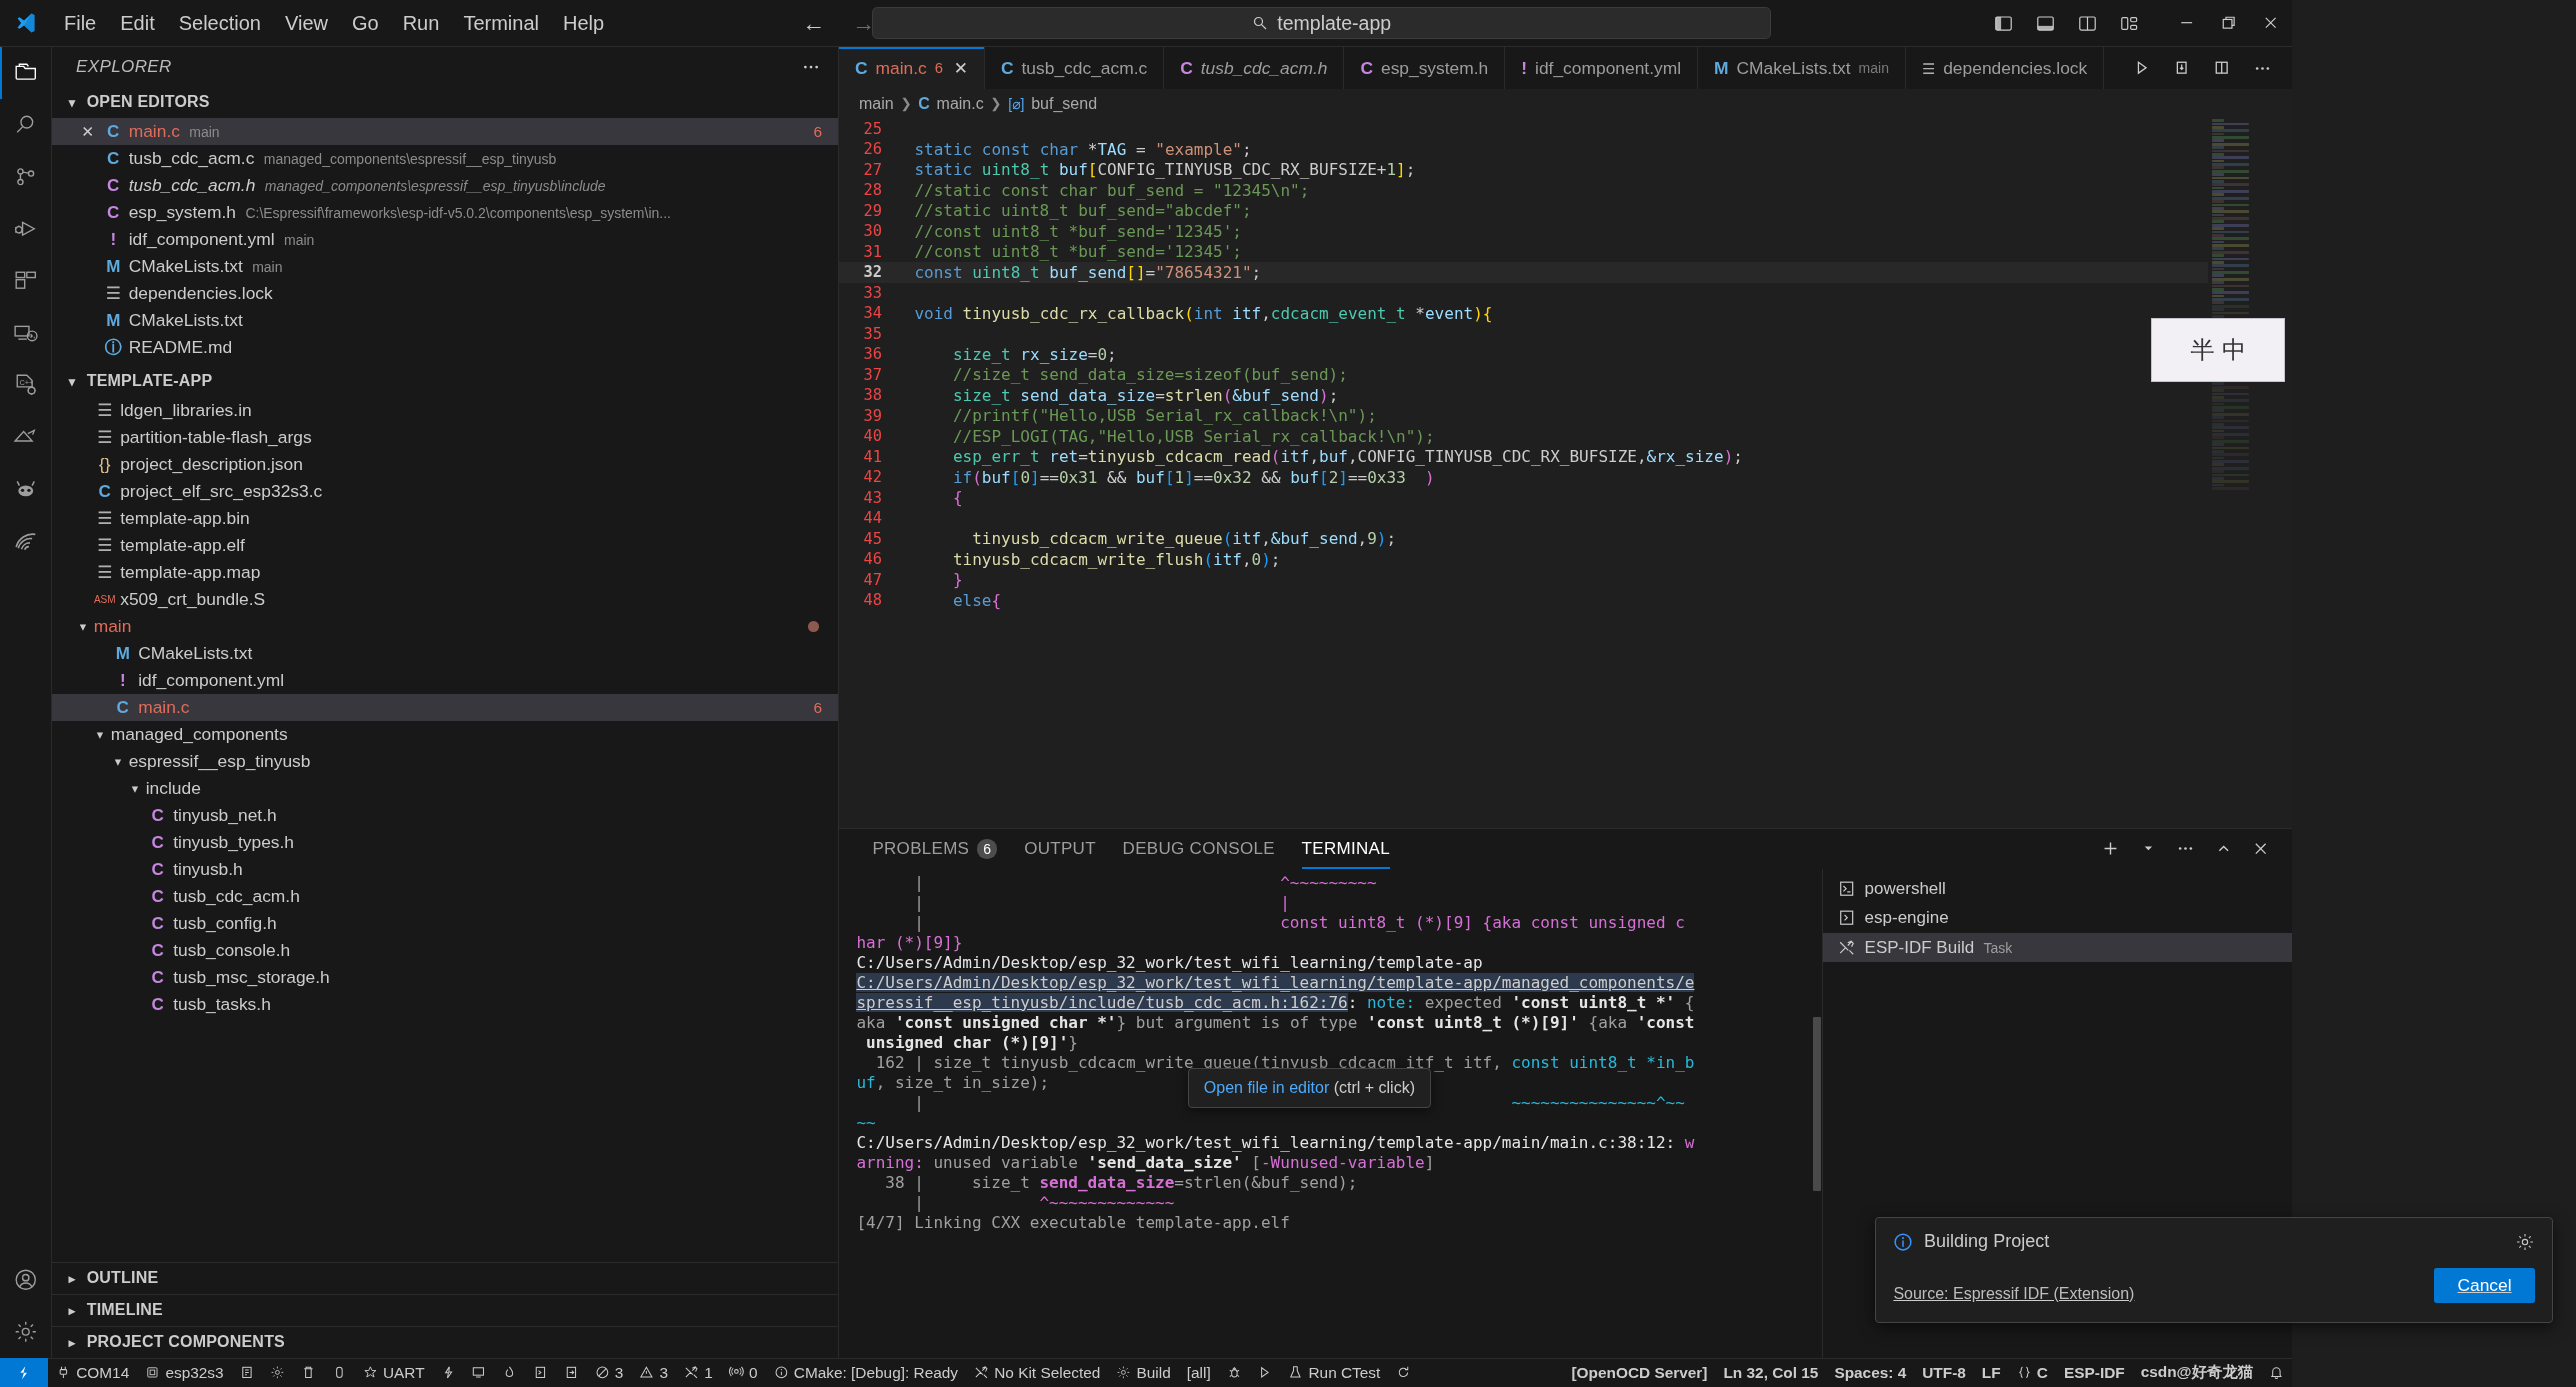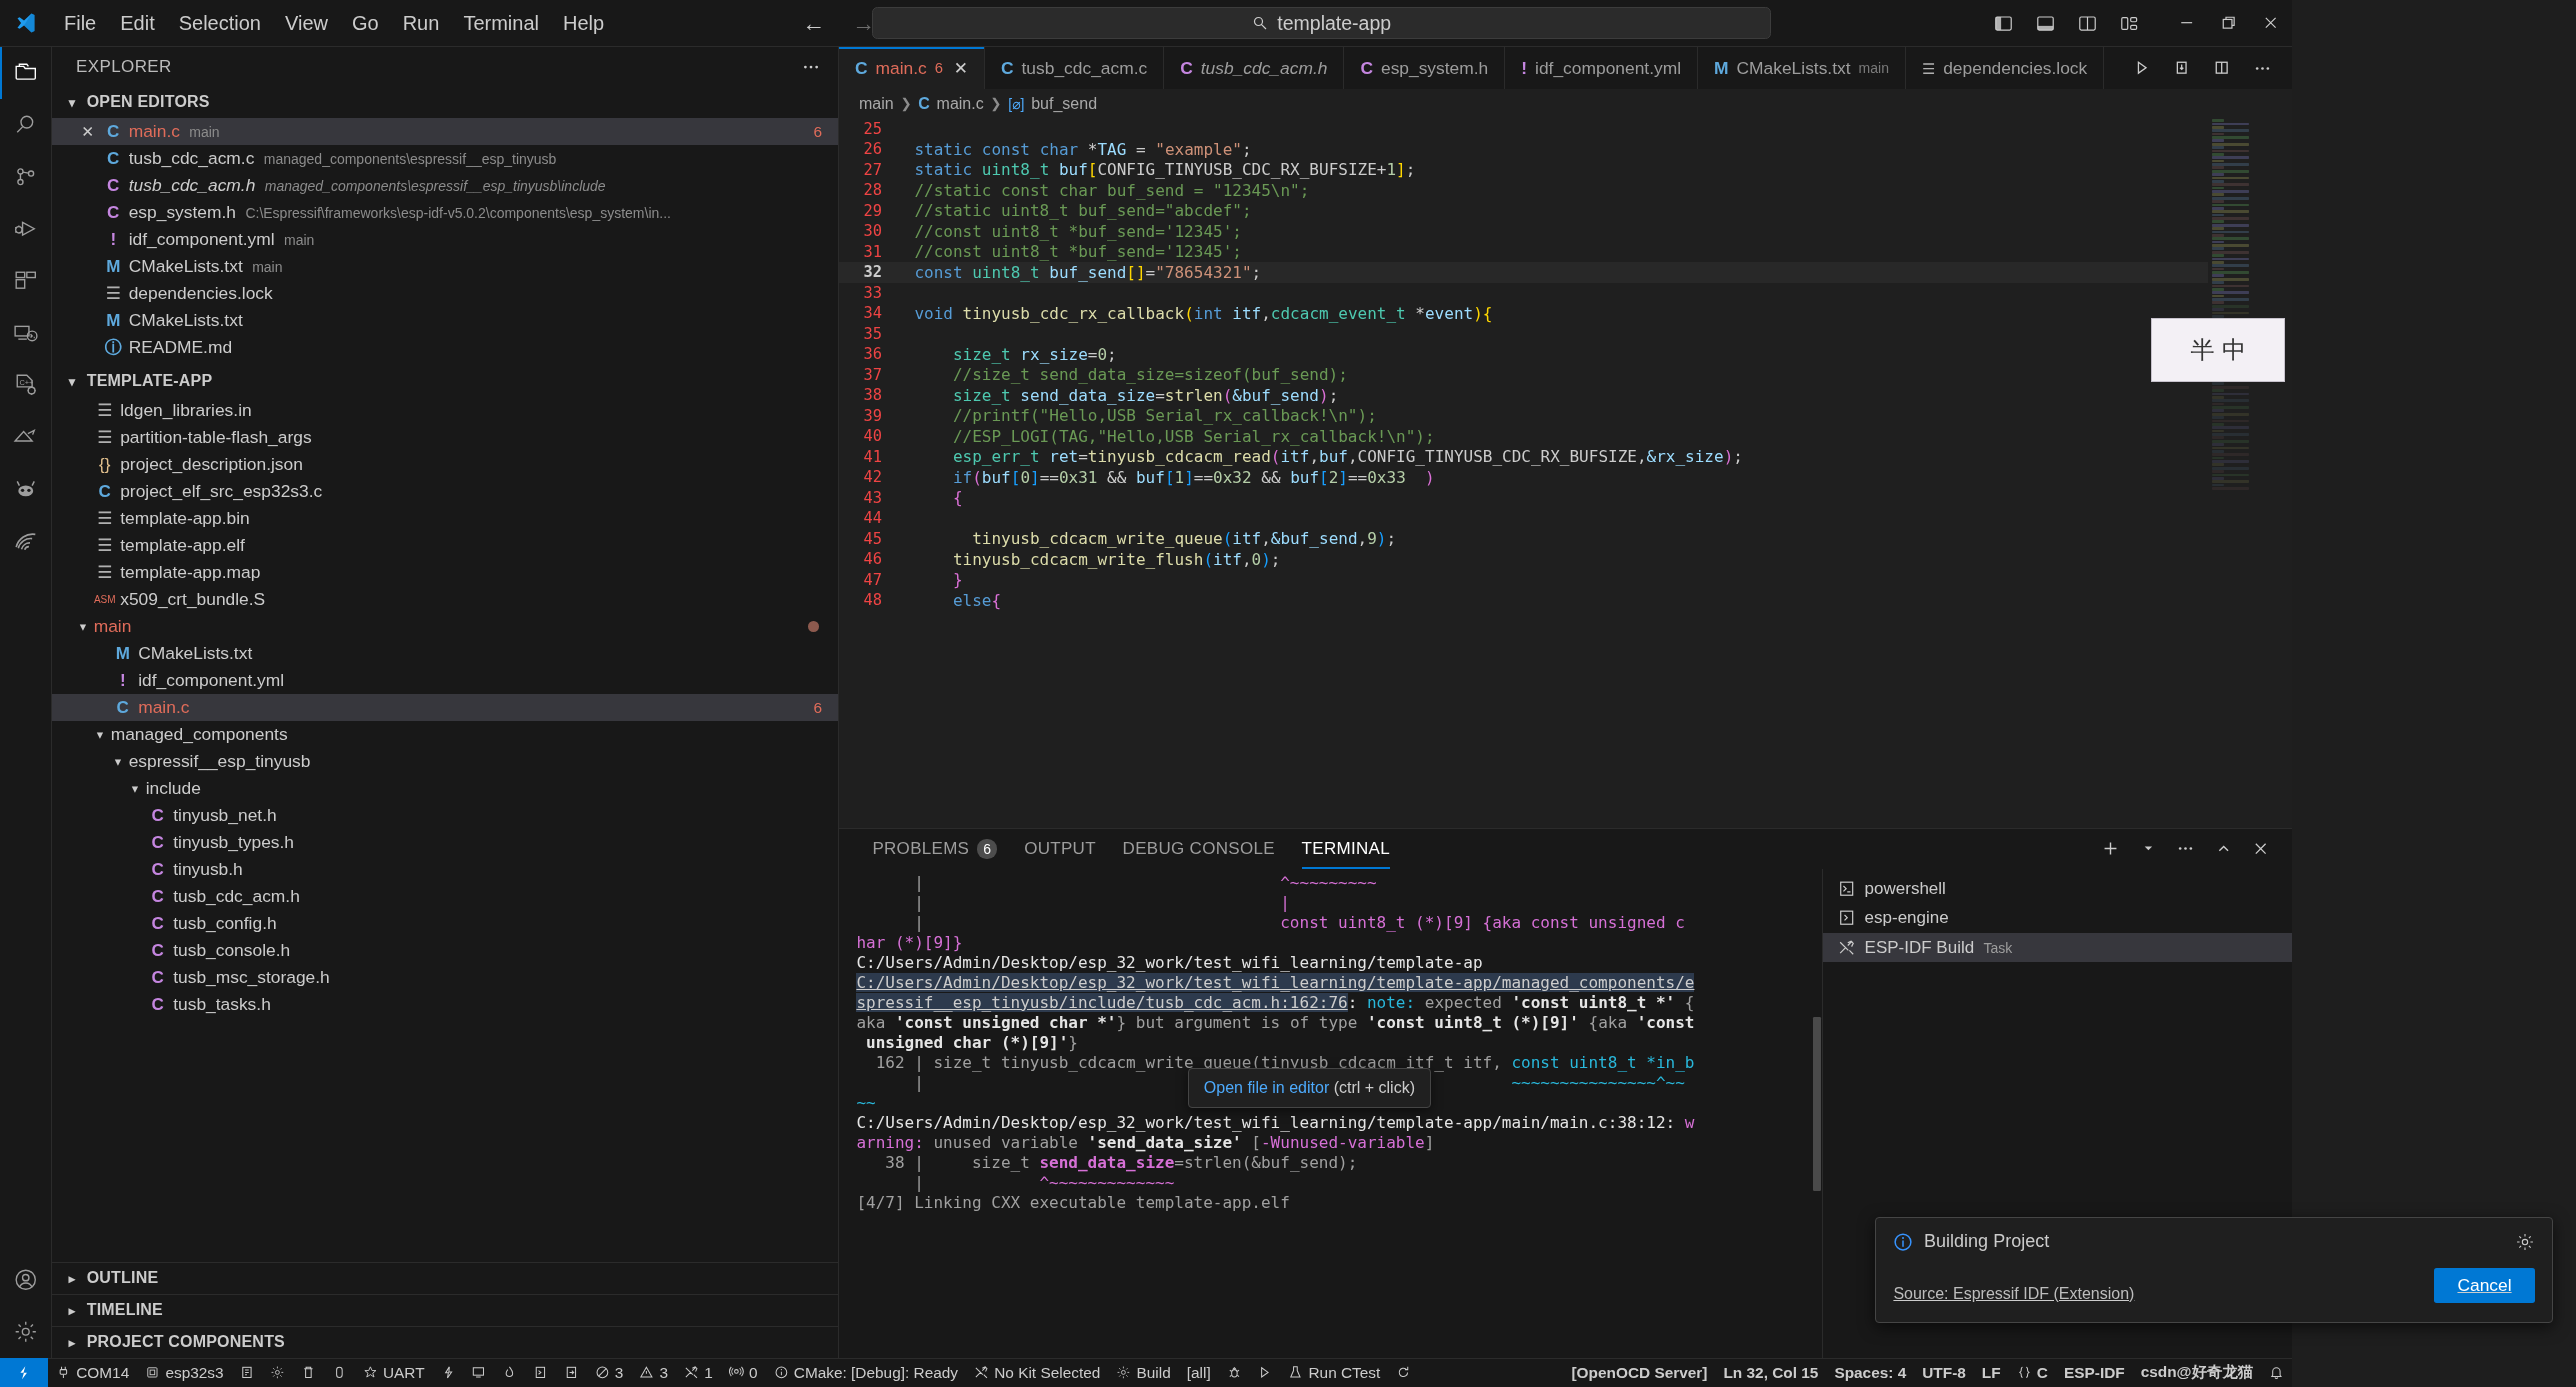--- a/index.html
+++ b/index.html
@@ -48,21 +48,21 @@
   .act-item.active::before {
     content:''; position:absolute; left:0; top:0; width:2.7px; height:52px; background:#0078d4;
   }
   .act-spacer { flex: 1; }
 
   
   .sidebar { width: 787px; background: #181818; flex: 0 0 787px; display: flex; flex-direction: column;
     border-right: 0.7px solid #2b2b2b; }
   .sidebar-header {
     height: 39px; display:flex; align-items:center; justify-content: space-between;
-    padding: 0 17.4px 0 24px; flex: 0 0 39px;
+    padding: 0 17.4px 0 24px; flex: 0 0 39px; font-style: italic;
   }
   .sidebar-title { font-size: 17px; letter-spacing: 0.4px; color: #bbbbbb; }
   .sec-header {
     height: 32px; display:flex; align-items:center; gap: 6.7px; padding-left: 12px;
     font-size: 16px; font-weight: bold; color: #cccccc; letter-spacing: 0.2px; flex: 0 0 32px;
   }
   .chev { font-size: 12.7px; width: 16px; display:inline-block; text-align:center; color:#cccccc;}
   .tree-row {
     height: 27px; display: flex; align-items: center; font-size: 17.4px; color: #cccccc;
     white-space: nowrap; padding-right: 13.4px; position: relative;
@@ -832,20 +832,21 @@
           <div class="tline"><span class="t-grey">      |                                     </span><span class="t-mag">^~~~~~~~~~</span></div>
               <div class="tline"><span class="t-grey">      |                                     </span><span class="t-mag">|</span></div>
               <div class="tline"><span class="t-grey">      |                                     </span><span class="t-mag">const uint8_t (*)[9] {aka const unsigned c</span></div>
               <div class="tline"><span class="t-mag">har (*)[9]}</span></div>
               <div class="tline"><span class="t-white">C:/Users/Admin/Desktop/esp_32_work/test_wifi_learning/template-ap</span></div>
               <div class="tline"><span class="t-linkhl">C:/Users/Admin/Desktop/esp_32_work/test_wifi_learning/template-app/managed_components/e</span></div>
               <div class="tline"><span class="t-linkhl">spressif__esp_tinyusb/include/tusb_cdc_acm.h:162:76</span><span class="t-white">: </span><span class="t-cyan">note:</span><span class="t-grey"> expected </span><span class="t-white t-bold">'const uint8_t *'</span><span class="t-grey"> {</span></div>
               <div class="tline"><span class="t-grey">aka </span><span class="t-white t-bold">'const unsigned char *'</span><span class="t-grey">} but argument is of type </span><span class="t-white t-bold">'const uint8_t (*)[9]'</span><span class="t-grey"> {aka </span><span class="t-white t-bold">'const</span></div>
               <div class="tline"><span class="t-white t-bold"> unsigned char (*)[9]'</span><span class="t-grey">}</span></div>
               <div class="tline"><span class="t-grey">  162 | </span><span class="t-grey">size_t tinyusb_cdcacm_write_queue(tinyusb_cdcacm_itf_t itf, </span><span class="t-cyan">const uint8_t *in_b</span></div>
+              <div class="tline"><span class="t-cyan">uf</span><span class="t-grey">, size_t in_size);</span></div>
               <div class="tline"><span class="t-grey">      |                                                             </span><span class="t-cyan">~~~~~~~~~~~~~~~^~~</span></div>
               <div class="tline"><span class="t-cyan">~~</span></div>
               <div class="tline"><span class="t-white">C:/Users/Admin/Desktop/esp_32_work/test_wifi_learning/template-app/main/main.c:38:12: </span><span class="t-mag">w</span></div>
               <div class="tline"><span class="t-mag">arning:</span><span class="t-grey"> unused variable </span><span class="t-white t-bold">'send_data_size'</span><span class="t-grey"> [</span><span class="t-mag">-Wunused-variable</span><span class="t-grey">]</span></div>
               <div class="tline"><span class="t-grey">   38 | </span><span class="t-grey">    size_t </span><span class="t-mag t-bold">send_data_size</span><span class="t-grey">=strlen(&amp;buf_send);</span></div>
               <div class="tline"><span class="t-grey">      |            </span><span class="t-mag">^~~~~~~~~~~~~~</span></div>
               <div class="tline"><span class="t-grey">[4/7] Linking CXX executable template-app.elf</span></div>
             </div>
           <div class="term-scroll">
             <div class="term-thumb" style="top:148px;height:174px;"></div>

